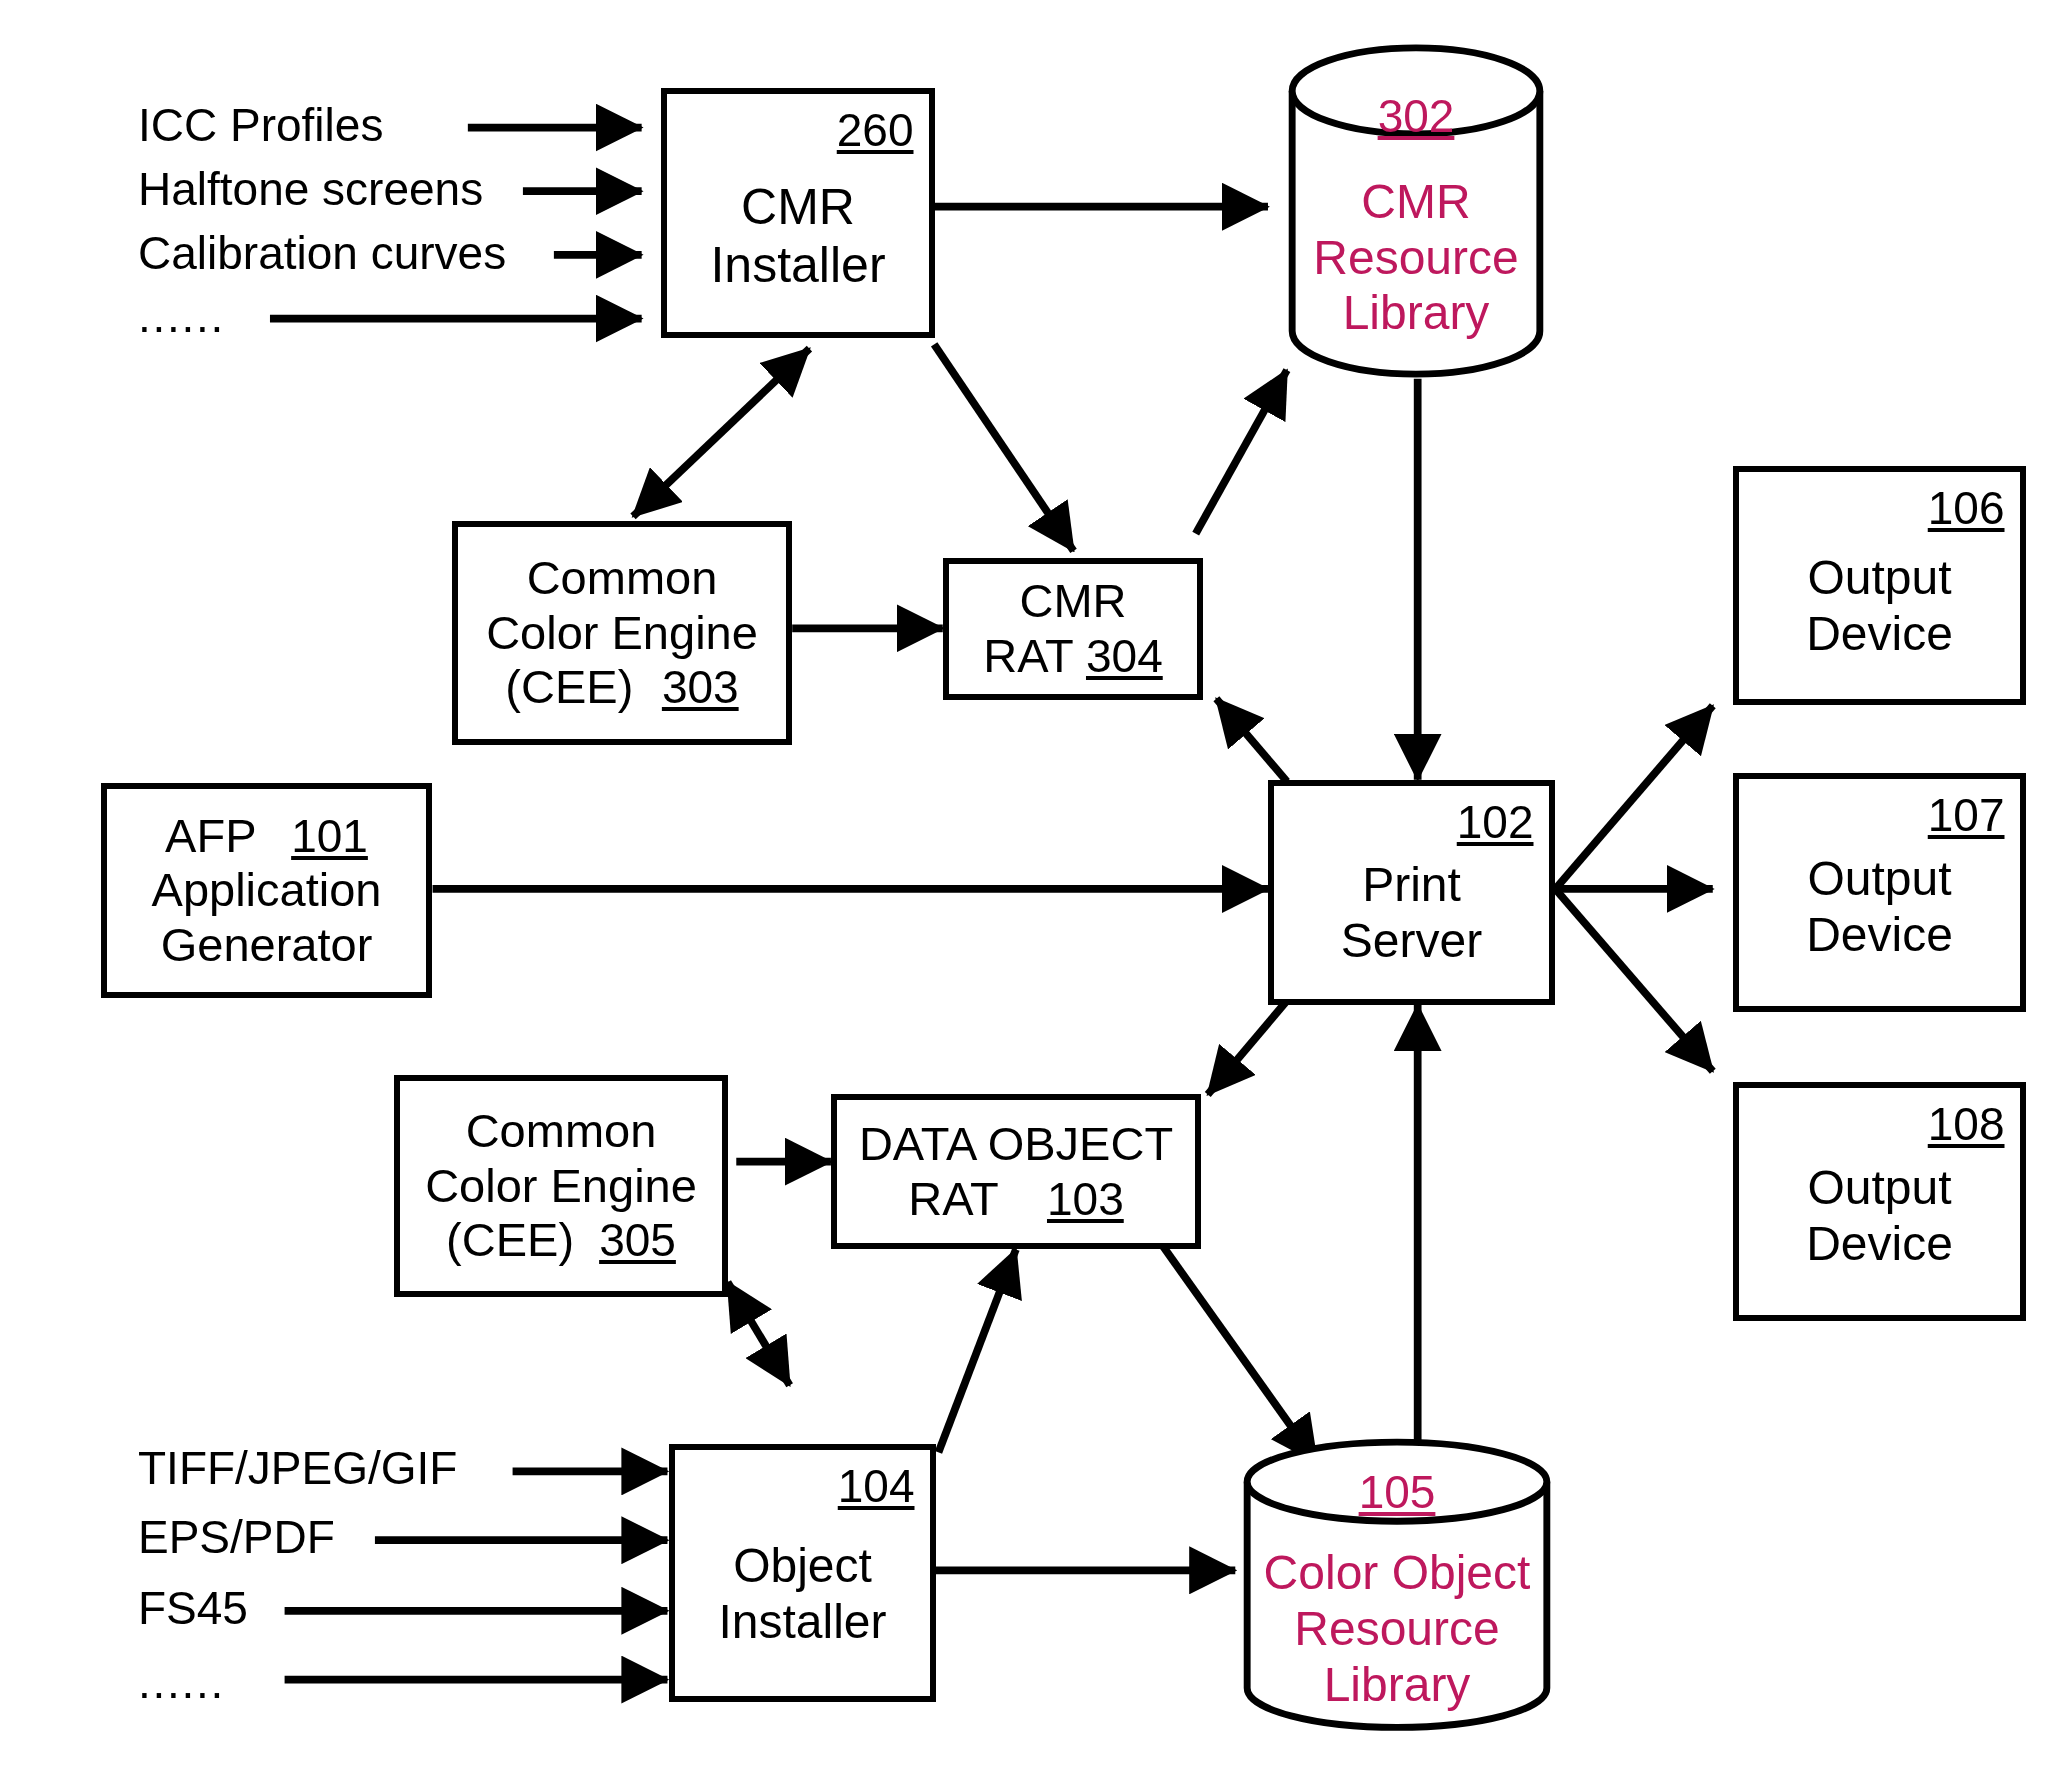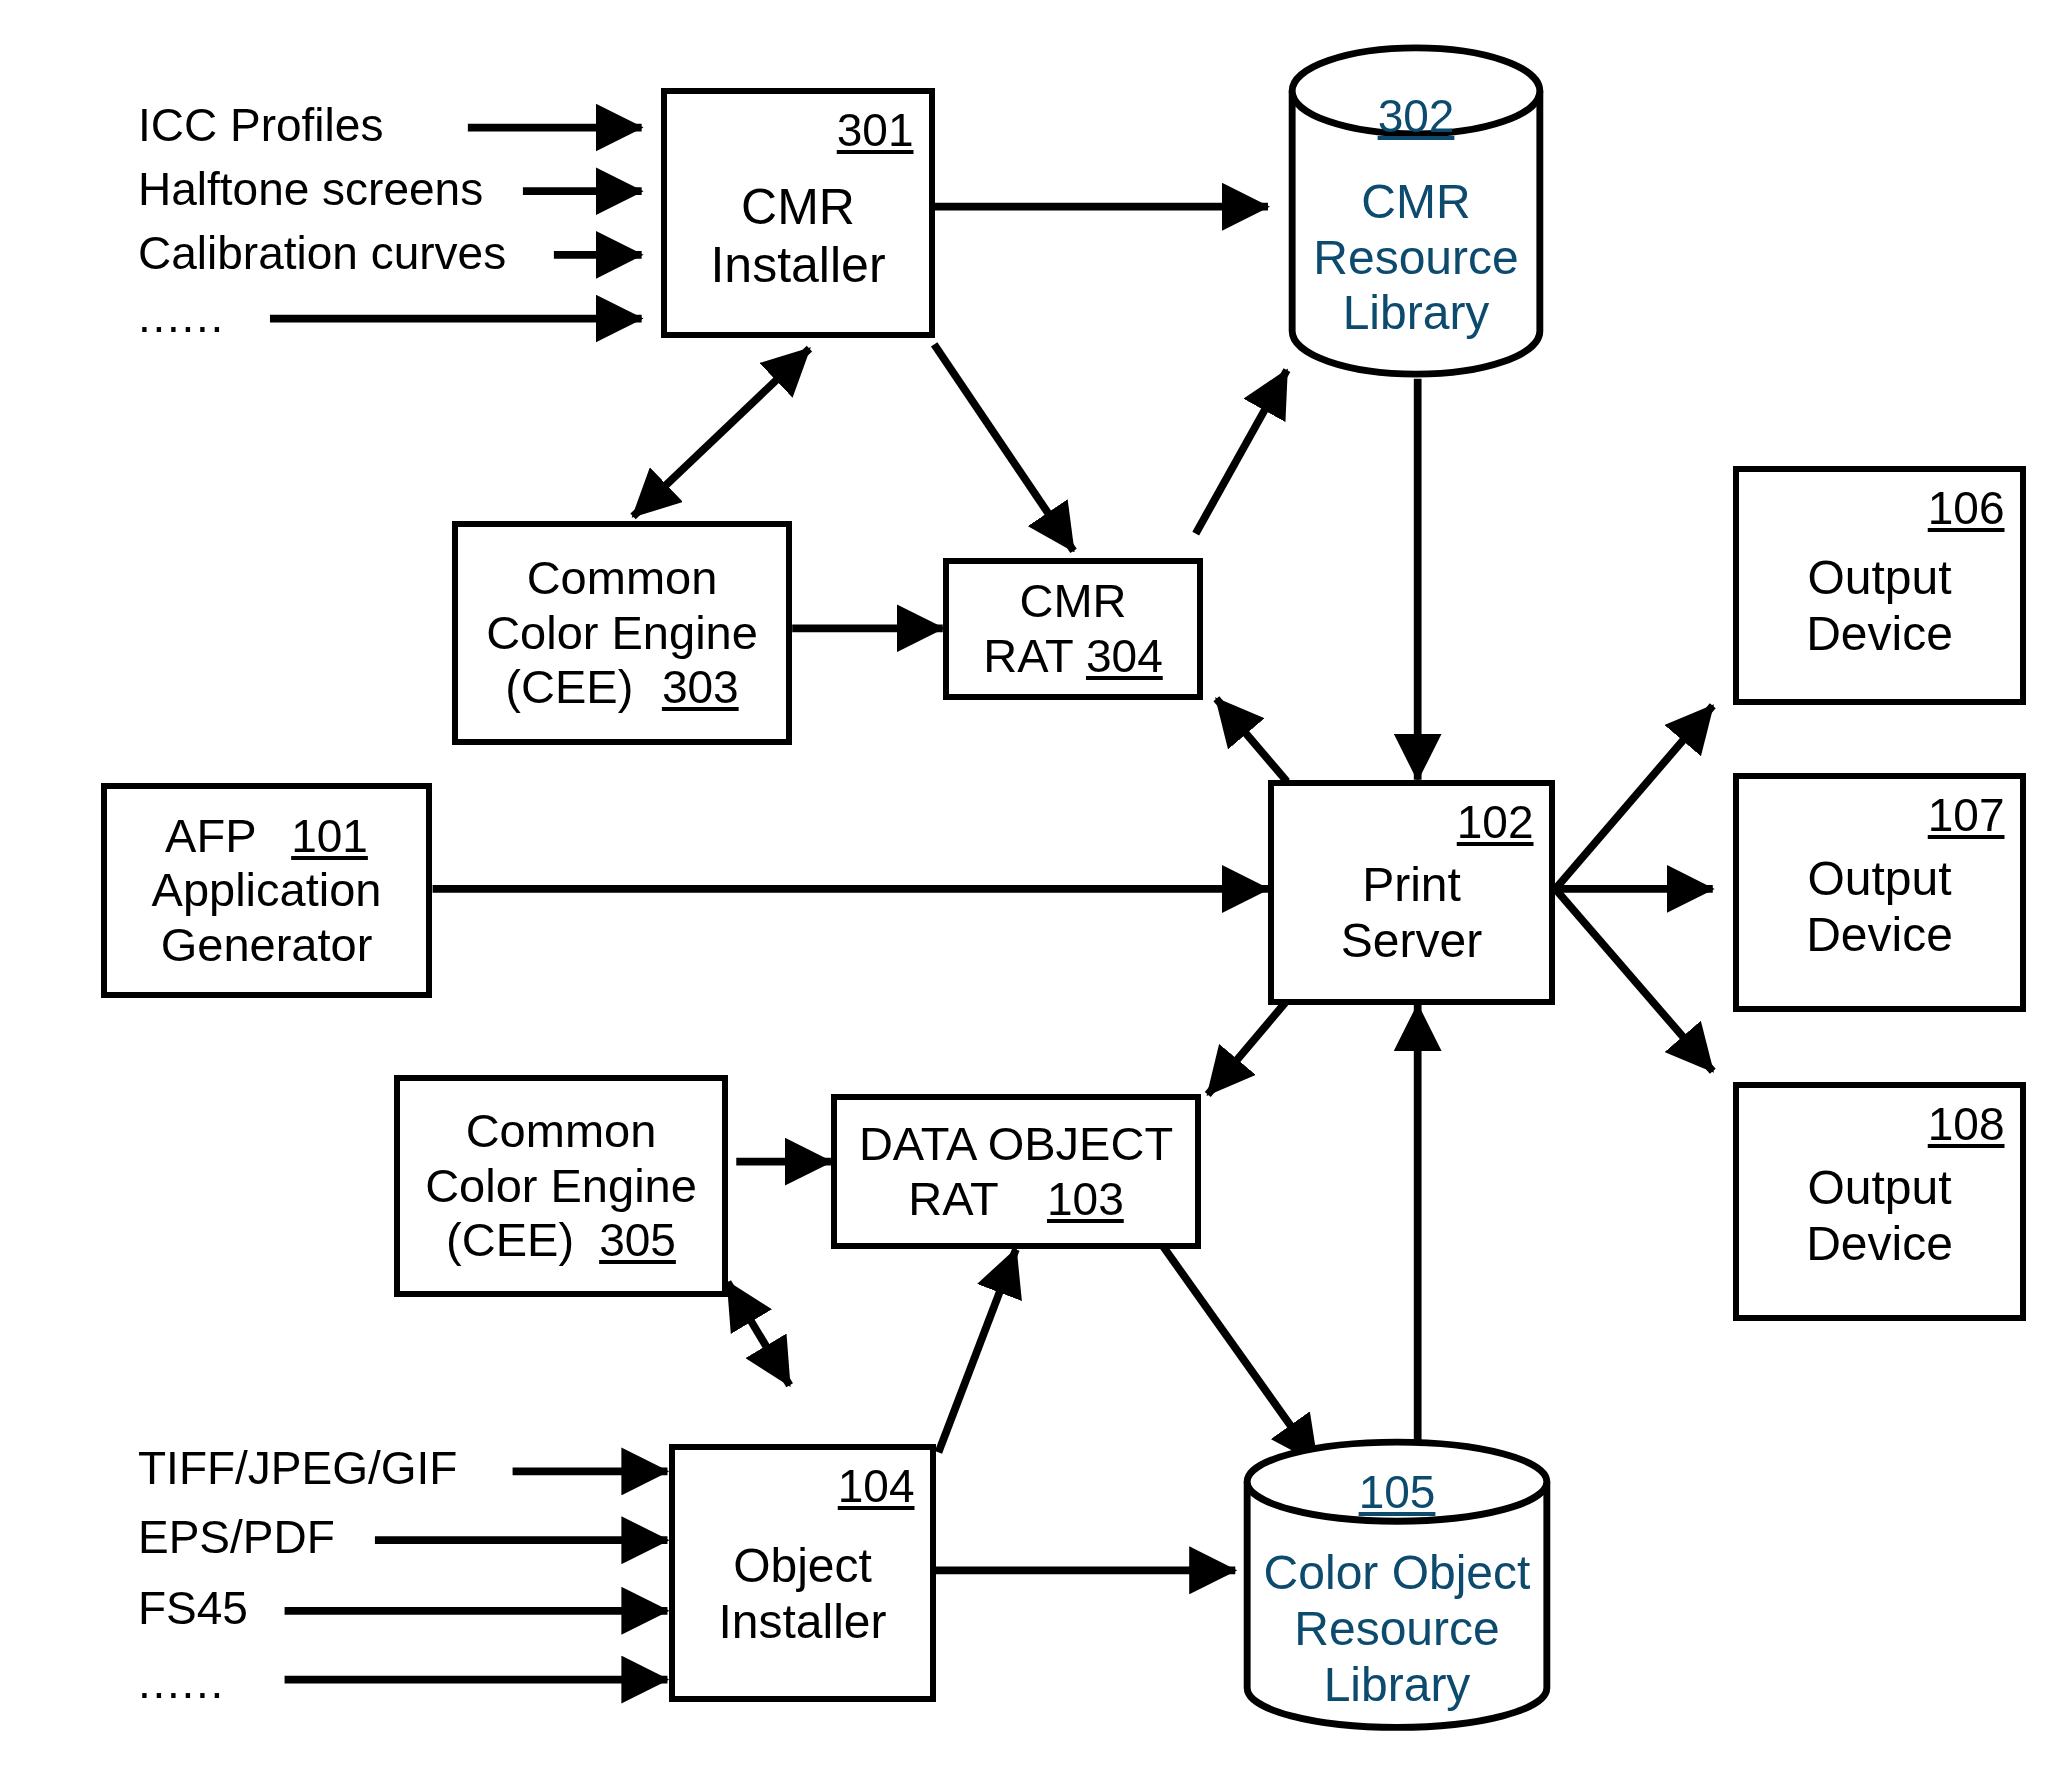--- a/index.html
+++ b/index.html
@@ -34,21 +34,21 @@
     justify-content: center;
     color: #000;
   }
   .node-cyl {
     position: absolute;
     box-sizing: border-box;
     display: flex;
     flex-direction: column;
     align-items: flex-start;
     justify-content: center;
-    color: #0c4a6e;
+    color: #be185d;
   }
   .cyl-svg {
     position: absolute;
     top: 0; left: 0;
     width: 100%;
     height: 100%;
   }
   .cyl-text {
     position: relative;
     z-index: 2;
@@ -150,21 +150,21 @@
   <div class="side-label" style="left:90px; top:166px;">Halftone screens</div>
   <div class="side-label" style="left:90px; top:230px;">Calibration curves</div>
   <div class="side-label dots" style="left:90px; top:293px;">......</div>
 
   <div class="side-label" style="left:90px; top:1445px;">TIFF/JPEG/GIF</div>
   <div class="side-label" style="left:90px; top:1514px;">EPS/PDF</div>
   <div class="side-label" style="left:90px; top:1585px;">FS45</div>
   <div class="side-label dots" style="left:90px; top:1659px;">......</div>
 
   <div class="node-box" style="left:613px; top:88px; width:274px; height:250px;">
-    <div class="ref-corner refnum">301</div>
+    <div class="ref-corner refnum">260</div>
     <div class="line" style="font-size:50px; margin-top:45px;">CMR</div>
     <div class="line" style="font-size:50px;">Installer</div>
   </div>
 
   <div class="node-cyl" style="left:1239px; top:41px; width:258px; height:340px;">
     <svg class="cyl-svg" viewBox="0 0 300 395" preserveAspectRatio="none">
       <path d="M6 58 L6 337" stroke="#000" stroke-width="8" fill="none"></path>
       <path d="M294 58 L294 337" stroke="#000" stroke-width="8" fill="none"></path>
       <ellipse cx="150" cy="58" rx="144" ry="50" fill="#fff" stroke="#000" stroke-width="8"></ellipse>
       <path d="M6 337 A144 50 0 0 0 294 337" fill="none" stroke="#000" stroke-width="8"></path>

